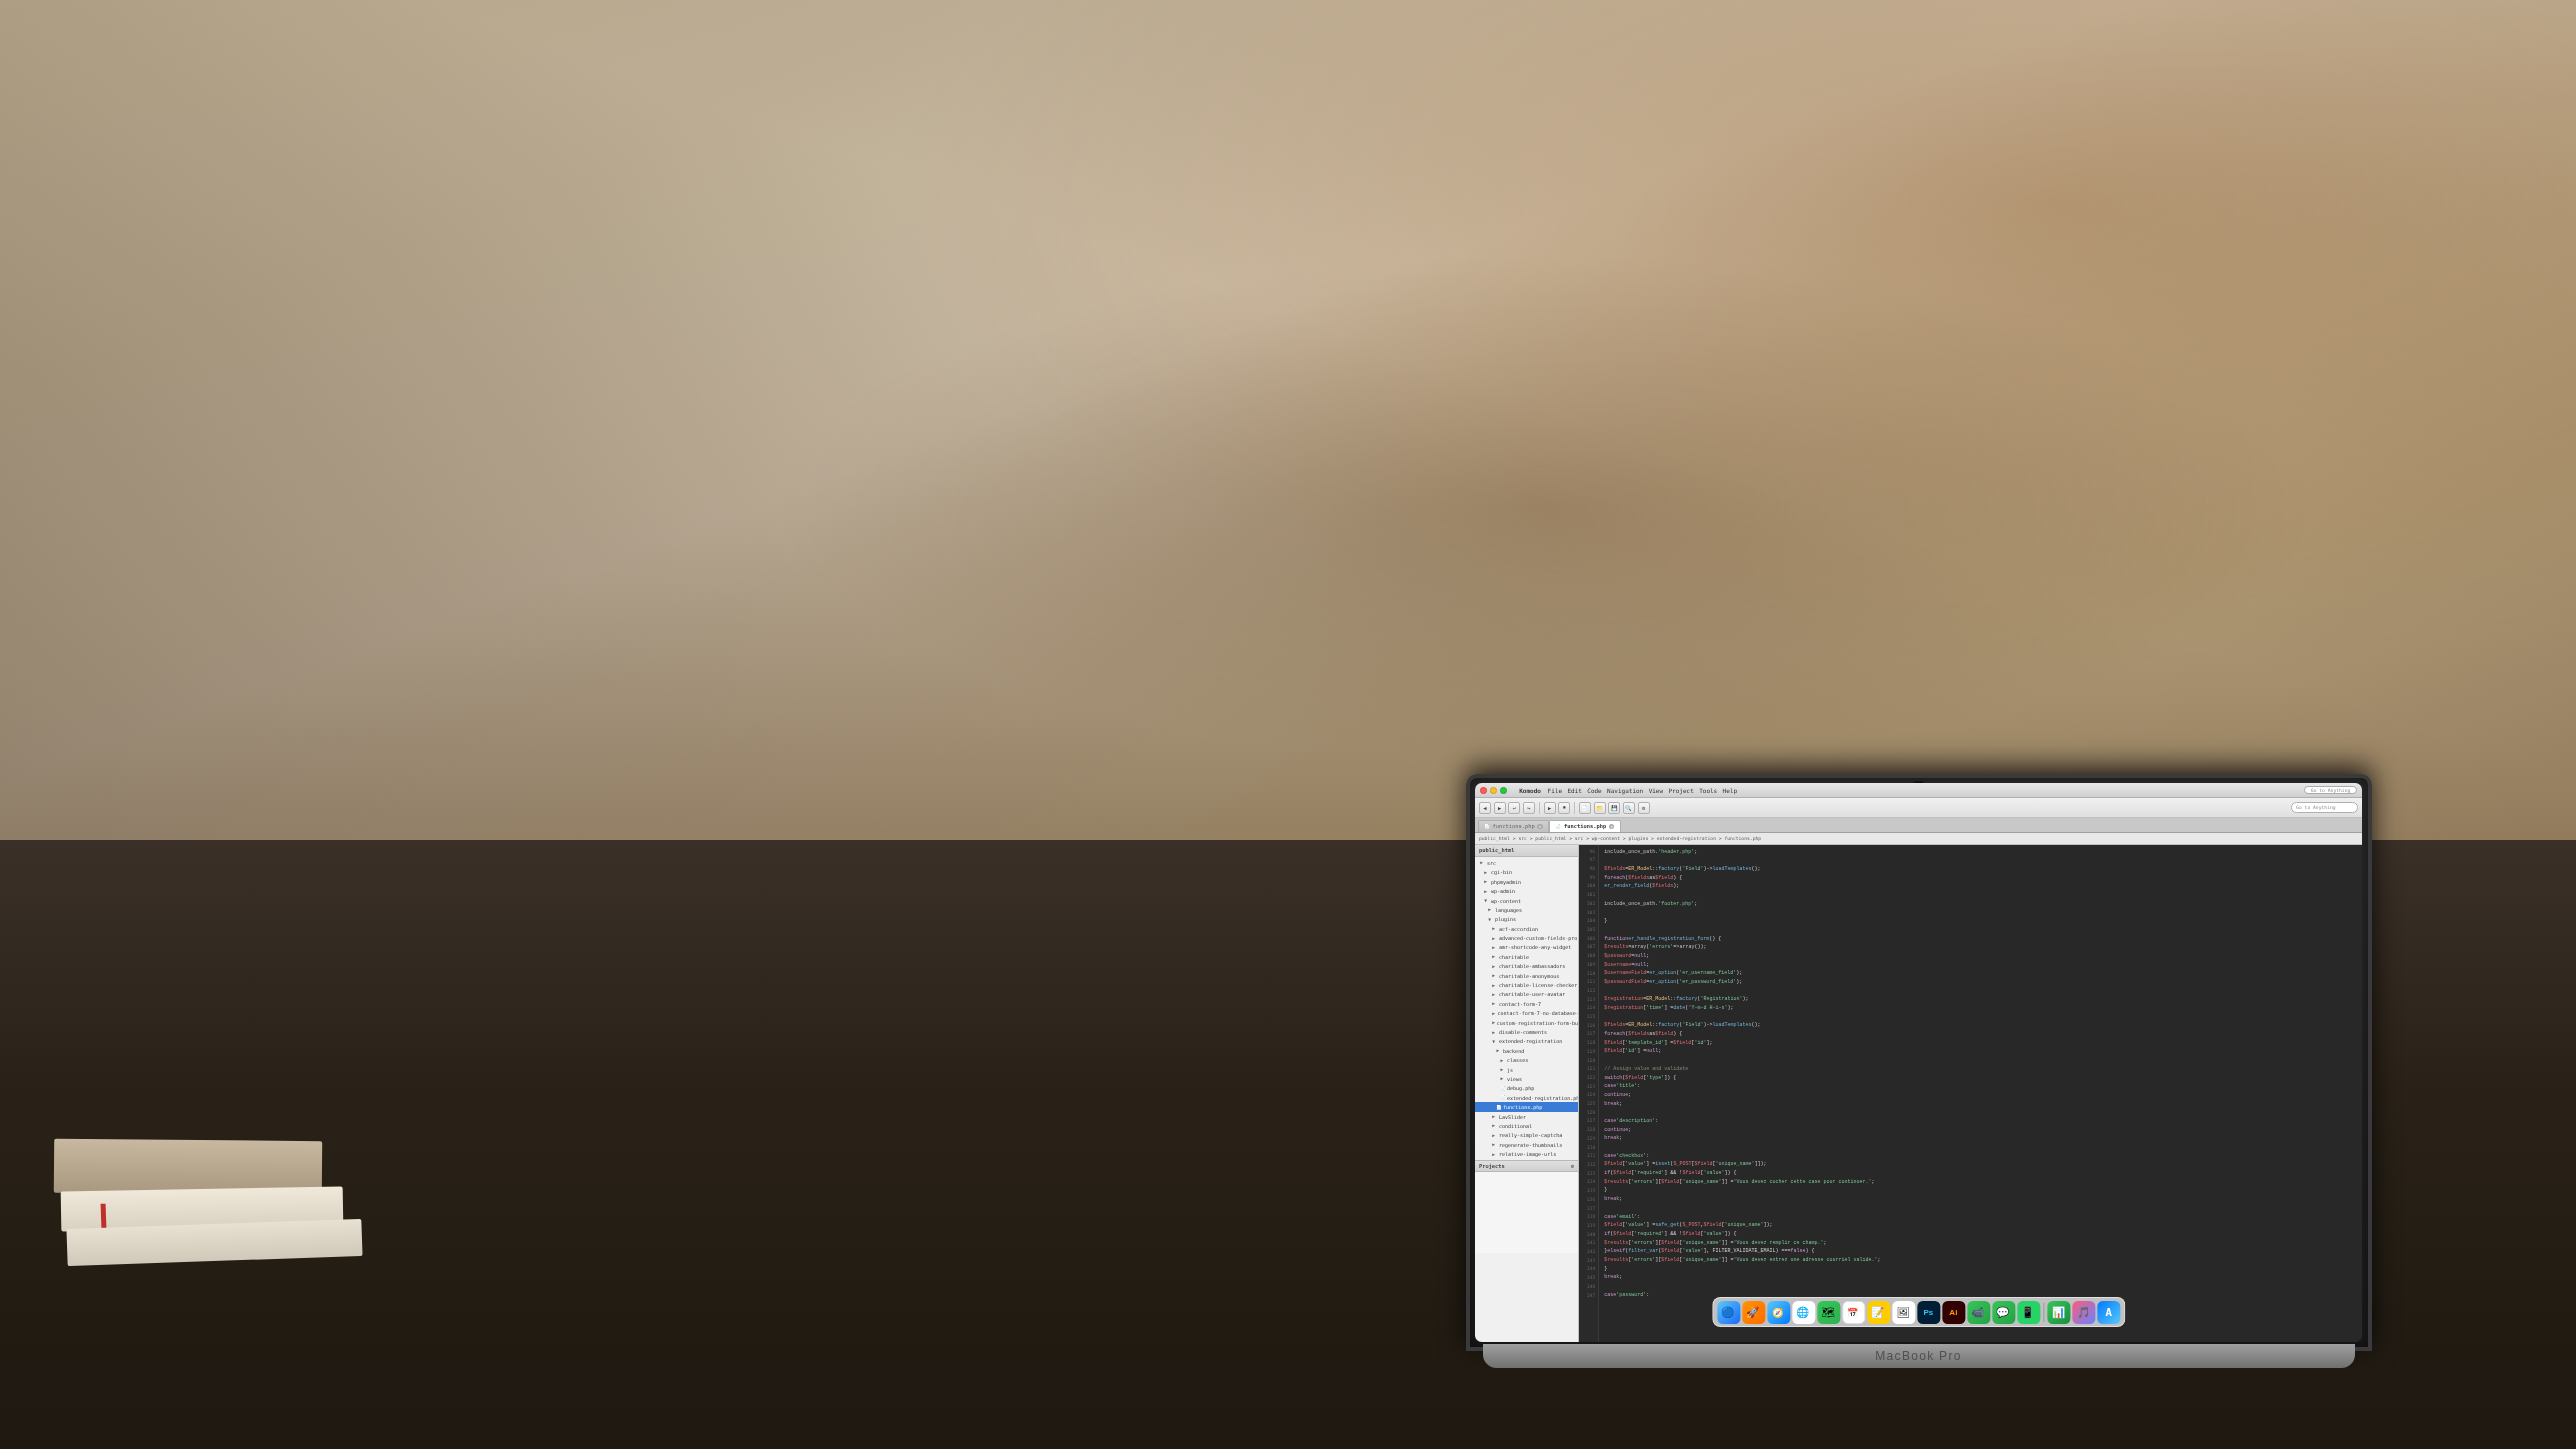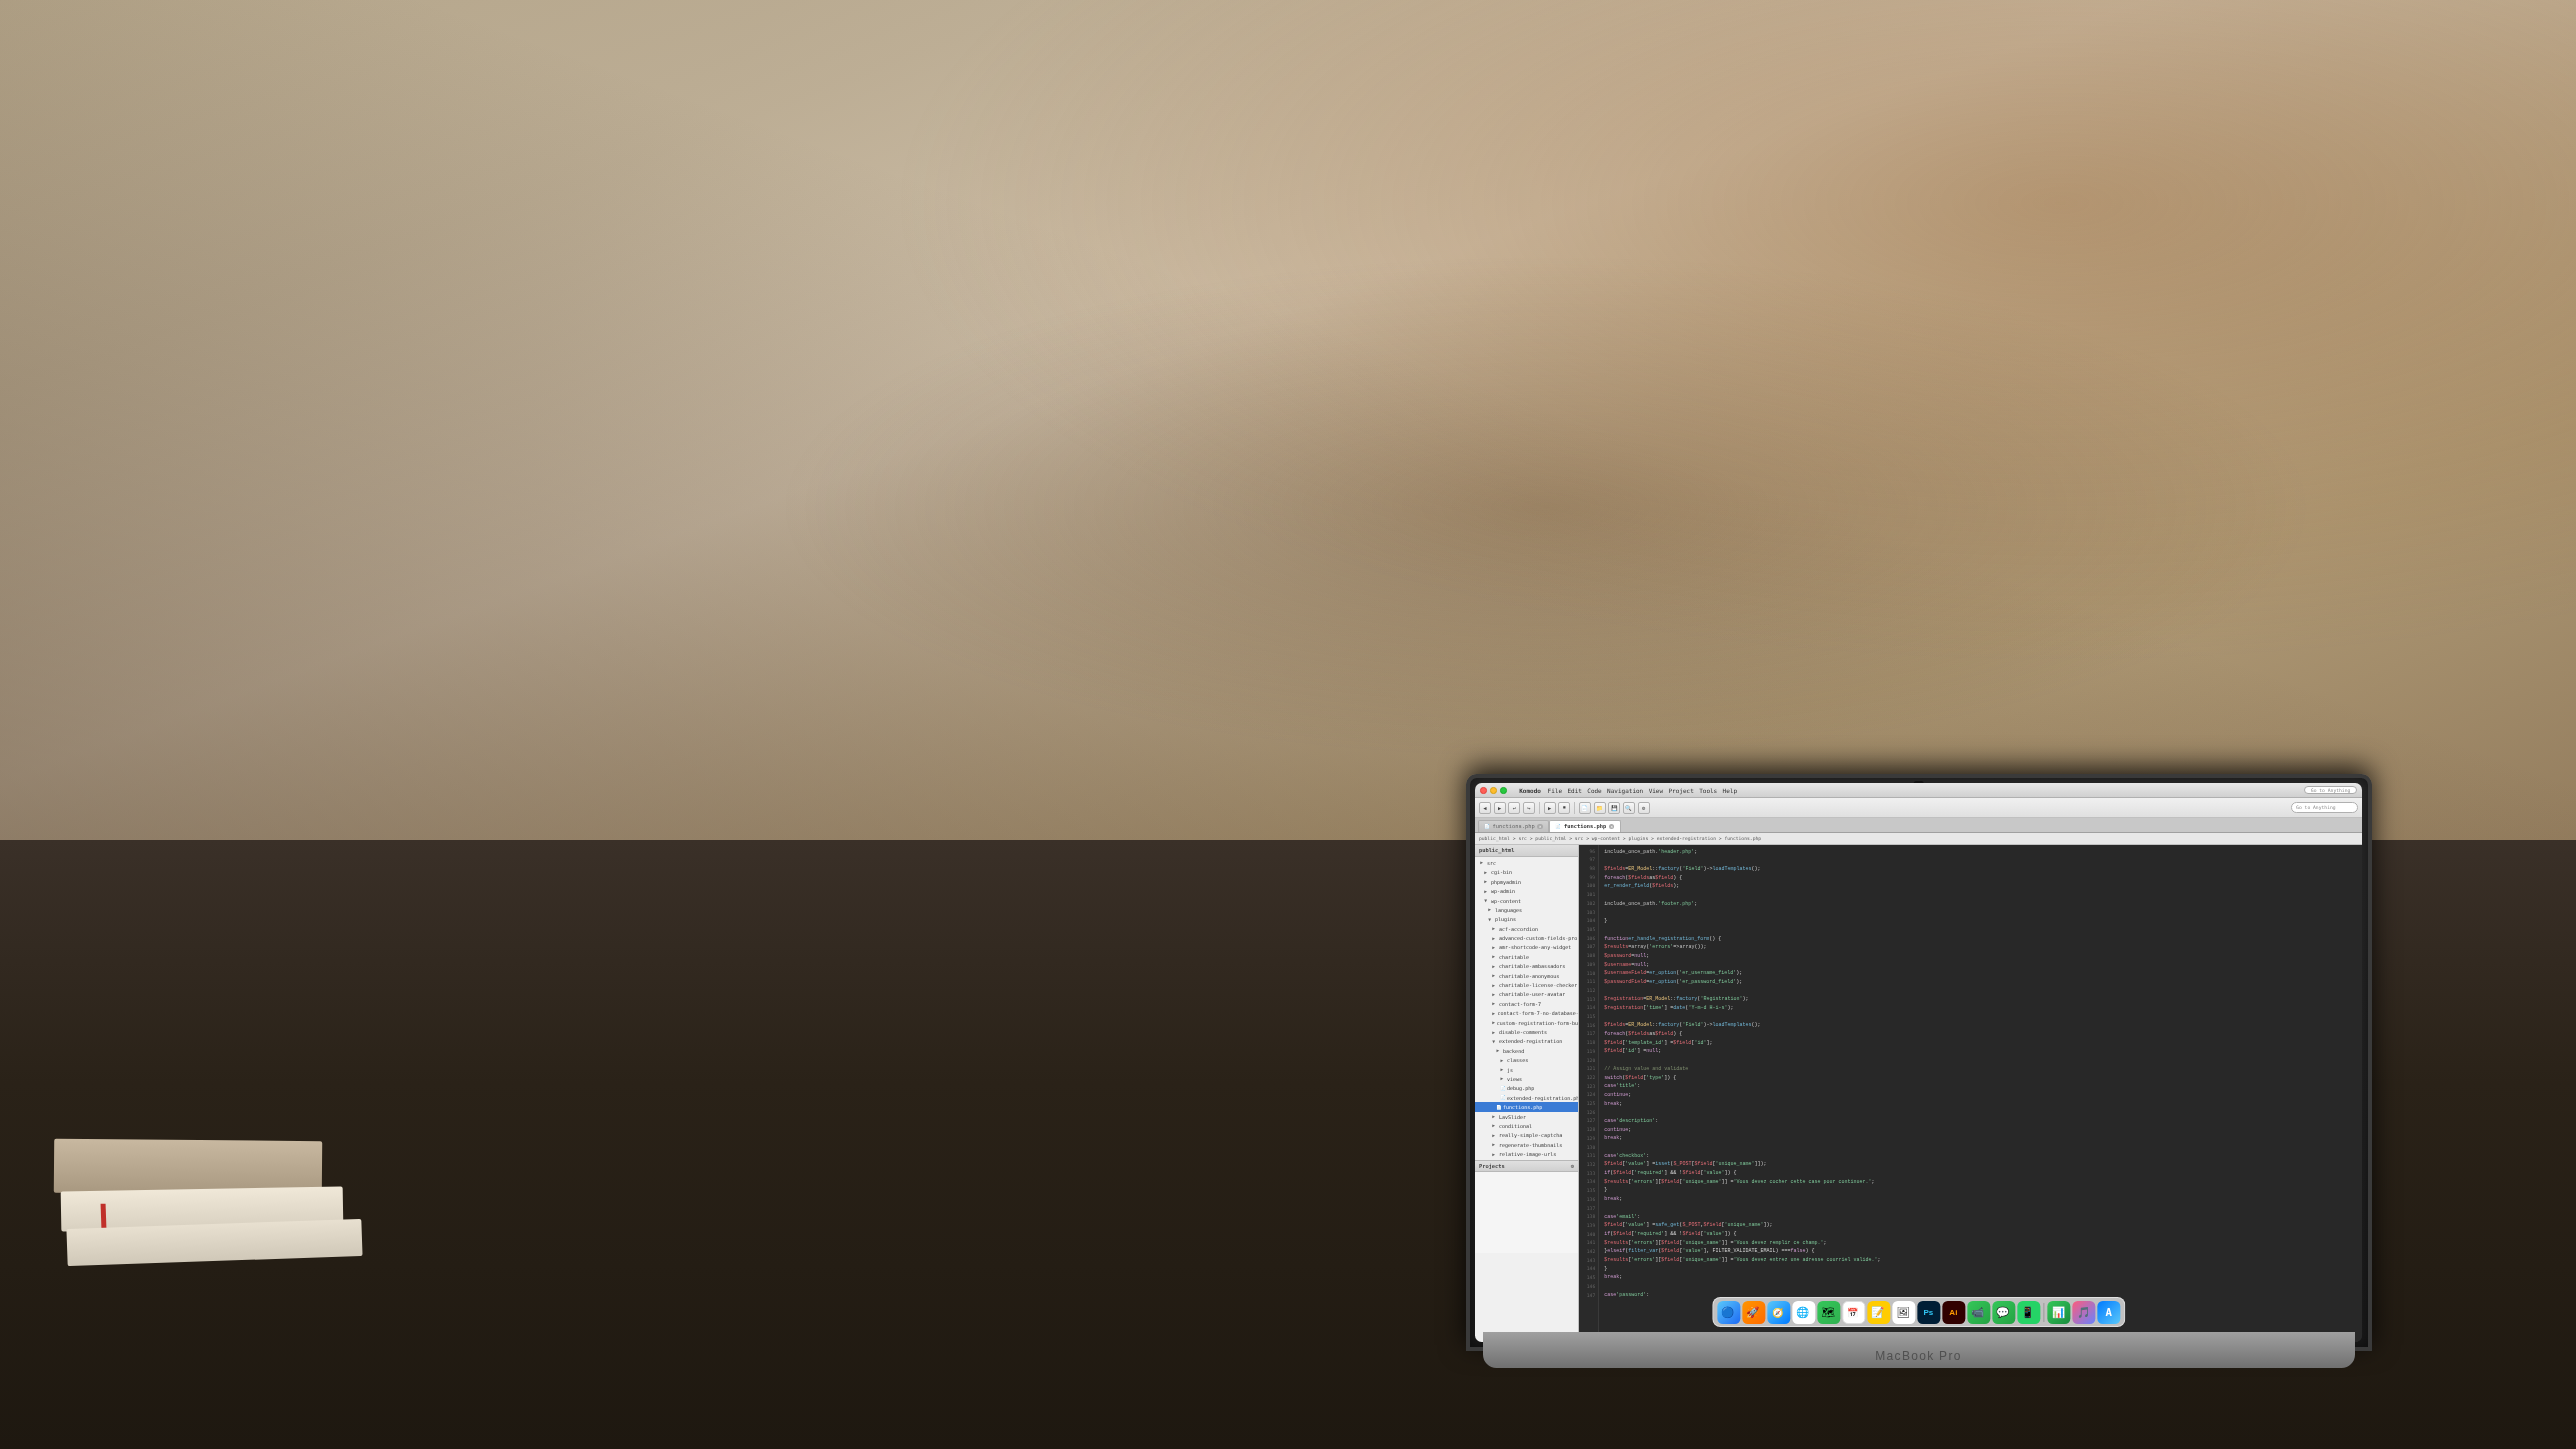--- a/index.html
+++ b/index.html
@@ -100,21 +100,21 @@
       width: 939px;
       height: 604px;
     }
 
     .laptop-base {
       position: absolute;
       bottom: 0;
       left: 50%;
       transform: translateX(-50%);
       width: 872px;
-      height: 36px;
+      height: 24px;
       background: linear-gradient(180deg, #a0a0a0 0%, #888888 50%, #707070 100%);
       border-radius: 0 0 13.4px 13.4px;
     }
 
     .laptop-base-label {
       position: absolute;
       bottom: 5.4px;
       left: 50%;
       transform: translateX(-50%);
       color: #505050;

